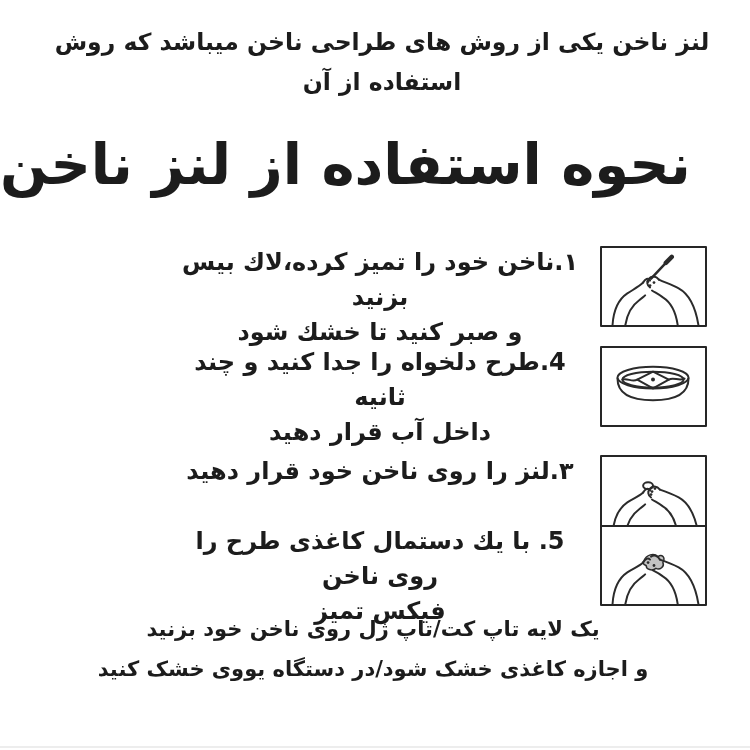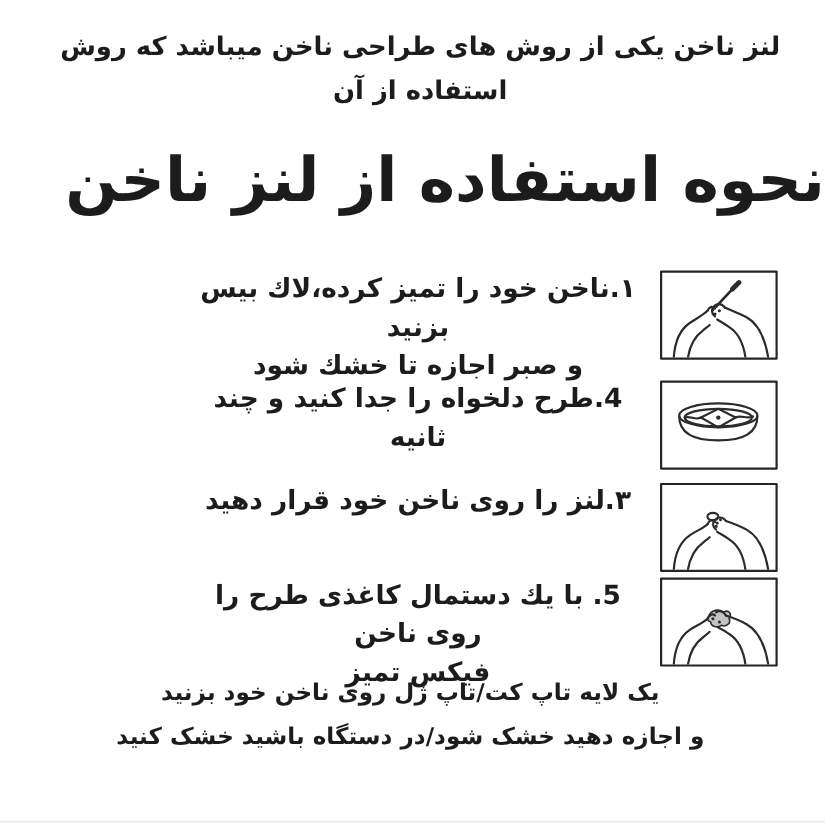--- a/index.html
+++ b/index.html
@@ -6,24 +6,24 @@
   .canvas {
     position:relative; width:750px; height:750px; background:#ffffff;
     font-family:"DejaVu Sans", sans-serif; color:#1c1c1c; direction:rtl; overflow:hidden;
   }
   .intro {
     position:absolute; top:22px; right:34px; left:48px;
     text-align:center; font-size:23.5px; font-weight:700; line-height:40px;
   }
   .title {
     position:absolute; top:116px; left:0; right:0;
-    text-align:right; font-size:56px; font-weight:900; line-height:98px;
+    text-align:left; font-size:56px; font-weight:900; line-height:98px;
   }
   .step { position:absolute; left:0; right:0; height:90px; }
-  .step-1 { top:245px; } .step-2 { top:345px; } .step-3 { top:438px; } .step-4 { top:524px; }
+  .step-1 { top:245px; } .step-2 { top:345px; } .step-3 { top:454px; } .step-4 { top:524px; }
   .iconbox {
     position:absolute; top:1px; right:43px; width:103px; height:77px;
     border:2px solid #262626; background:#ffffff; border-radius:1px;
   }
   .iconbox svg { display:block; width:103px; height:77px; }
   .step-text {
     position:absolute; top:0; right:158px; left:168px;
     text-align:center; font-size:24px; font-weight:700; line-height:35px;
   }
   .footer {
@@ -43,21 +43,21 @@
 
   <div class="intro">
     <div>لنز ناخن یکی از روش های طراحی ناخن میباشد که روش استفاده از آن</div>
   </div>
 
   <div class="title">نحوه استفاده از لنز ناخن</div>
 
   <div class="step step-1">
     <div class="step-text">
       <div>۱.ناخن خود را تمیز کرده،لاك بیس بزنید</div>
-      <div>و صبر اجازه تا خشك شود</div>
+      <div>و صبر کنید تا خشك شود</div>
     </div>
     <div class="iconbox">
       <svg viewBox="0 0 103 78">
         <path class="lineart" d="M10,78 C11,63 16,52 25,46 C31,42 37,39 41,35"></path>
         <path class="lineart" d="M23,78 C25,66 30,58 37,53 C39,51 41,50 43,48"></path>
         <path class="lineart" d="M97,78 C94,60 88,47 77,41 C70,37 63,35 57,32"></path>
         <path class="lineart" d="M76,78 C74,64 69,55 61,50 C57,47 53,45 50,43"></path>
         <path class="lineart" d="M57,32 C54,28 49,28 47,31 C44,34 45,38 48,40"></path>
         <path class="lineart" d="M41,35 C43,31 46,30 48,33"></path>
         <path class="lineart" style="stroke-width:2.5" d="M50,30 L64,15"></path>
@@ -66,20 +66,21 @@
         <circle class="dot" cx="49" cy="31" r="1.4"></circle>
         <circle class="dot" cx="52" cy="35" r="1.4"></circle>
         <circle class="dot" cx="48" cy="38" r="1.4"></circle>
       </svg>
     </div>
   </div>
 
   <div class="step step-2">
     <div class="step-text">
       <div>4.طرح دلخواه را جدا کنید و چند ثانیه</div>
+      <div>داخل آب قرار دهید</div>
     </div>
     <div class="iconbox">
       <svg viewBox="0 0 103 78">
         <ellipse class="lineart" cx="51" cy="30" rx="36" ry="11"></ellipse>
         <ellipse class="lineart" cx="51" cy="32" rx="31" ry="8"></ellipse>
         <path class="lineart" d="M15,31 C15,45 26,53 51,53 C76,53 87,45 87,31"></path>
         <path class="lineart" d="M51,24 L67,32 L51,41 L35,32 Z"></path>
         <path class="lineart" d="M35,32 C30,35 25,30 20,32"></path>
         <path class="lineart" d="M67,32 C72,29 77,34 83,31"></path>
         <circle class="dot" cx="51" cy="32" r="2"></circle>
@@ -122,17 +123,17 @@
         <path class="lineart" d="M58,33 C56,29 52,28 49,30"></path>
         <path class="lineart" d="M41,36 C43,32 46,31 48,33"></path>
         <circle class="dot" cx="46" cy="36" r="1.4"></circle>
         <circle class="dot" cx="52" cy="39" r="1.4"></circle>
       </svg>
     </div>
   </div>
 
   <div class="footer">
     <div>یک لایه تاپ کت/تاپ ژل روی ناخن خود بزنید</div>
-    <div>و اجازه دهید خشک شود/در دستگاه باشید خشک کنید</div>
+    <div>و اجازه کاغذی خشک شود/در دستگاه یووی خشک کنید</div>
   </div>
 
   <div class="bottom-divider"></div>
 </div>
 
 </body></html>

